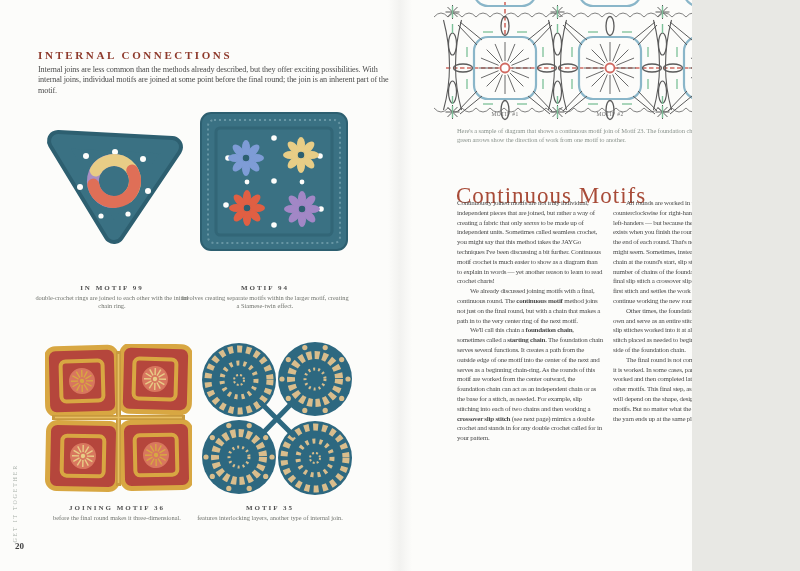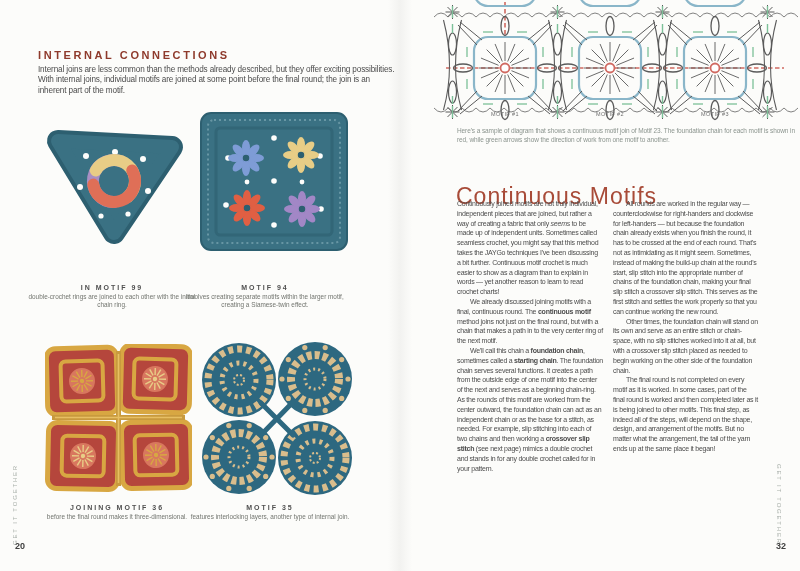--- a/index.html
+++ b/index.html
@@ -1,17 +1,17 @@
 <!DOCTYPE html>
 <html style="--page_bg: #fcfcfa; --heading_rust: #a84b38; --subheading_maroon: #8e3a2c; --body_text: #4c4c4c; --caption_label: #4f4f4f; --caption_text: #72756f; --margin_text: #a9b0aa; --diagram_caption: #8b948e; --diagram_line: #5a5a5a; --diagram_blue: #8ab6c9; --diagram_red: #d06a62; --diagram_green: #7cc098; --yarn_teal: #3a7183; --yarn_teal_dark: #2d5f70; --yarn_coral: #df6f57; --yarn_red: #b5463c; --yarn_salmon: #d8775e; --yarn_gold: #d8a742; --yarn_yellow: #e8cd86; --yarn_lavender: #a98fc4; --yarn_blue: #7e9cd6; --yarn_purple: #a287c6; --yarn_orange: #e05f43; --yarn_tan: #d9bd8c; --doily_teal: #2d6880;"><head>
 <meta charset="utf-8">
 <style>
   html,body{margin:0;padding:0;background:#e8e8e4;}
-  #spread{position:relative;width:800px;height:571px;background:var(--page_bg,#fcfcfa);overflow:hidden;
-          font-family:Liberation Sans, sans-serif;}
+  #spread{position:relative;width:692px;height:571px;background:var(--page_bg,#fcfcfa);overflow:hidden;
+          font-family:Liberation Serif, serif;}
   .page{position:absolute;top:0;width:400px;height:571px;}
   .page.left{left:0;} .page.right{left:400px;}
   .gutter{position:absolute;left:388px;top:0;width:24px;height:571px;
           background:linear-gradient(90deg,rgba(0,0,0,0) 0%,rgba(60,60,55,0.05) 50%,rgba(0,0,0,0) 100%);}
 
   
   .subhead{position:absolute;left:38px;top:49px;margin:0;font-size:11px;font-weight:bold;
            letter-spacing:2.6px;color:var(--subheading_maroon);}
   .intro{position:absolute;left:38px;top:65px;width:358px;margin:0;font-size:8.2px;line-height:10.4px;
          letter-spacing:-0.15px;color:var(--body_text);}

